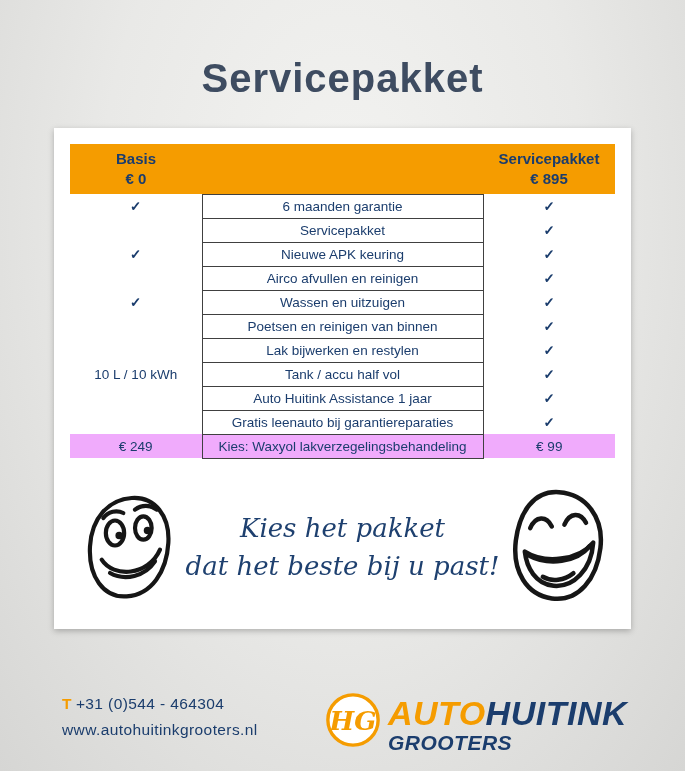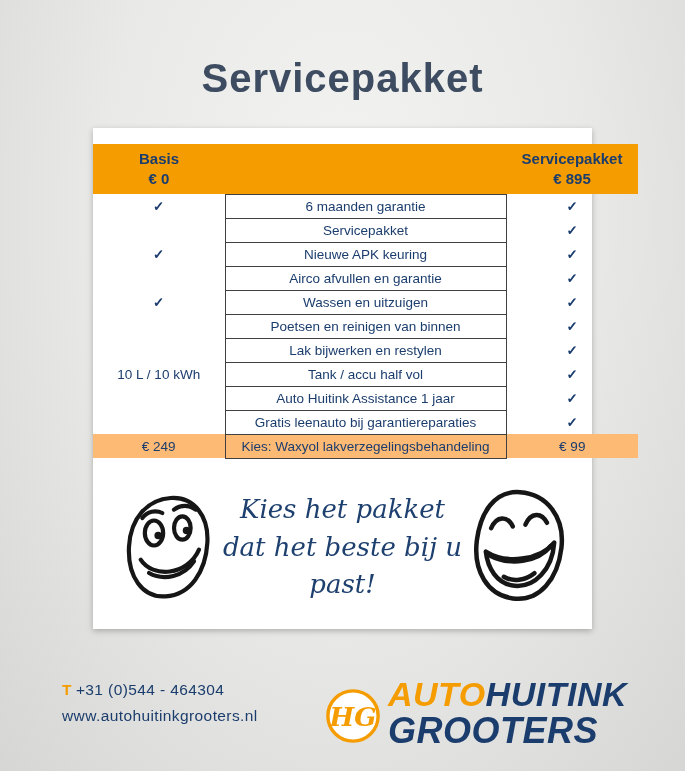--- a/index.html
+++ b/index.html
@@ -17,21 +17,21 @@
   .page-title {
     padding-top: 56px;
     text-align: center;
     font-size: 40px;
     font-weight: bold;
     letter-spacing: 1px;
     color: #3e4c61;
   }
 
   .card {
-    width: 499px;
+    width: 577px;
     margin: 27px auto 0;
     background: #ffffff;
     box-shadow: 0 2px 6px rgba(0,0,0,0.25);
     padding: 16px 0 18px;
     box-sizing: border-box;
   }
 
   table.pkg {
     border-collapse: collapse;
     table-layout: fixed;
@@ -54,21 +54,21 @@
     font-size: 13.5px;
     color: #1b3d6d;
     padding: 3px 2px;
     height: 17px;
     line-height: 17px;
     overflow: hidden;
     white-space: nowrap;
   }
   td.feature-cell { border: 1px solid #404040; }
   td.check-cell { color: #f59c00; font-weight: bold; font-size: 15px; }
-  tfoot td { background: #fdba74; padding: 5px 2px; }
+  tfoot td { background: #f0abfc; padding: 5px 2px; }
 
   .tagline-wrap {
     display: flex;
     align-items: center;
     justify-content: center;
     padding: 26px 18px 0 26px;
   }
   .tagline {
     text-align: center;
     font-family: "DejaVu Serif", serif;
@@ -79,35 +79,35 @@
     flex: 1;
   }
   .smiley { flex: 0 0 auto; }
   .smiley svg { display: block; }
 
   .footer {
     display: flex;
     justify-content: space-between;
     align-items: flex-start;
     padding: 0 58px 0 62px;
-    margin-top: 48px;
+    margin-top: 62px;
   }
   .contact {
     color: #1b3d6d;
     font-size: 15.5px;
     letter-spacing: 0.4px;
     line-height: 26px;
   }
   .contact .t { color: #f59c00; font-weight: bold; margin-right: 4px; }
   .contact a { color: #1b3d6d; text-decoration: none; }
 
   .logo { display: flex; align-items: flex-end; }
   .logo-text { margin-left: 6px; font-style: italic; font-weight: bold; line-height: 1.0; }
   .logo-line1 { font-size: 34px; letter-spacing: 0.5px; white-space: nowrap; }
-  .logo-line2 { font-size: 36px; letter-spacing: 0.5px; margin-top: 2px; }
+  .logo-line2 { font-size: 21px; letter-spacing: 0.5px; margin-top: 2px; }
   .lg-orange { color: #f59c00; }
   .lg-navy { color: #1b3d6d; }
 </style>
 </head>
 <body>
 
 <div class="canvas">
 
   <div class="page-title">Servicepakket</div>
 
@@ -146,21 +146,21 @@
   </tr>
 
   <tr>
     <td class="check-cell">✓</td>
     <td class="feature-cell">Nieuwe APK keuring</td>
     <td class="check-cell">✓</td>
   </tr>
 
   <tr>
     <td></td>
-    <td class="feature-cell">Airco afvullen en garantie</td>
+    <td class="feature-cell">Airco afvullen en reinigen</td>
     <td class="check-cell">✓</td>
   </tr>
 
   <tr>
     <td class="check-cell">✓</td>
     <td class="feature-cell">Wassen en uitzuigen</td>
     <td class="check-cell">✓</td>
   </tr>
 
   <tr>

